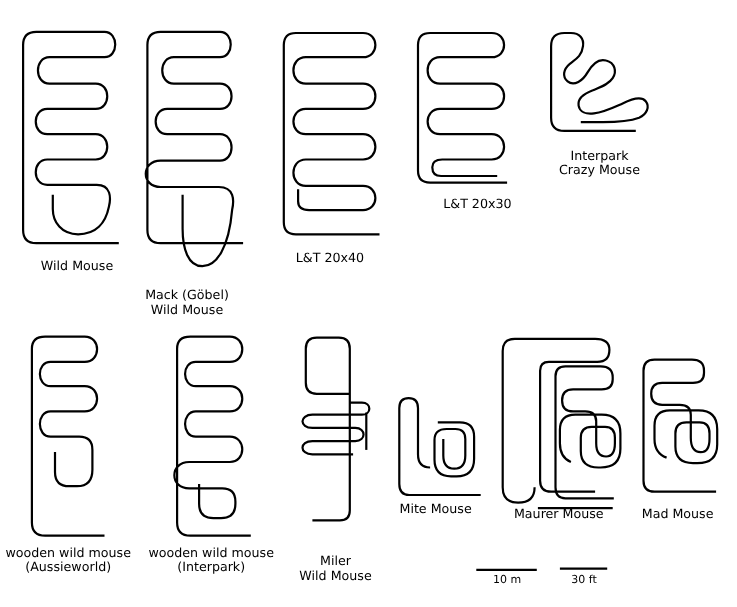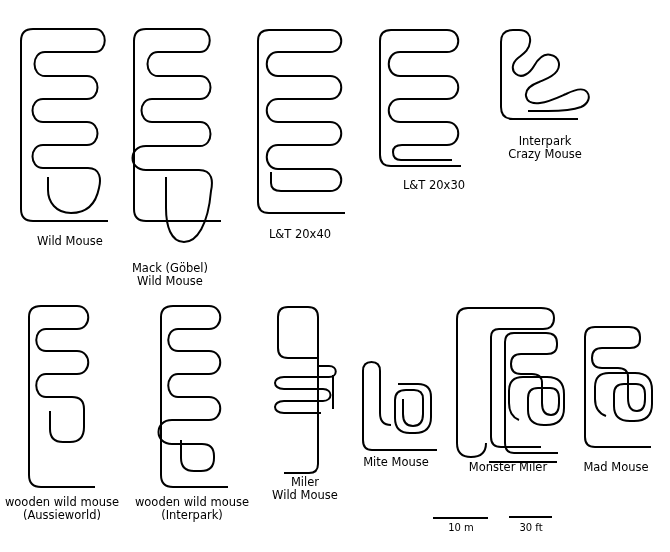--- a/index.html
+++ b/index.html
@@ -97,31 +97,31 @@
   <div class="lbl" style="left:0px;top:496px;width:124px;">
     <div>wooden wild mouse</div>
     <div>(Aussieworld)</div>
   </div>
 
   <div class="lbl" style="left:130px;top:496px;width:124px;">
     <div>wooden wild mouse</div>
     <div>(Interpark)</div>
   </div>
 
-  <div class="lbl" style="left:255px;top:476px;width:100px;">
+  <div class="lbl" style="left:255px;top:504px;width:100px;">
     <div>Miler</div>
     <div>Wild Mouse</div>
   </div>
 
   <div class="lbl" style="left:346px;top:456px;width:100px;">
     <div>Mite Mouse</div>
   </div>
 
   <div class="lbl" style="left:448px;top:461px;width:120px;">
-    <div>Monster Miler</div>
+    <div>Maurer Mouse</div>
   </div>
 
   <div class="lbl" style="left:566px;top:461px;width:100px;">
     <div>Mad Mouse</div>
   </div>
 
   <div class="scale-lbl" style="left:430px;top:521px;width:62px;">
     <span>10 m</span>
   </div>
   <div class="scale-lbl" style="left:500px;top:521px;width:62px;">

